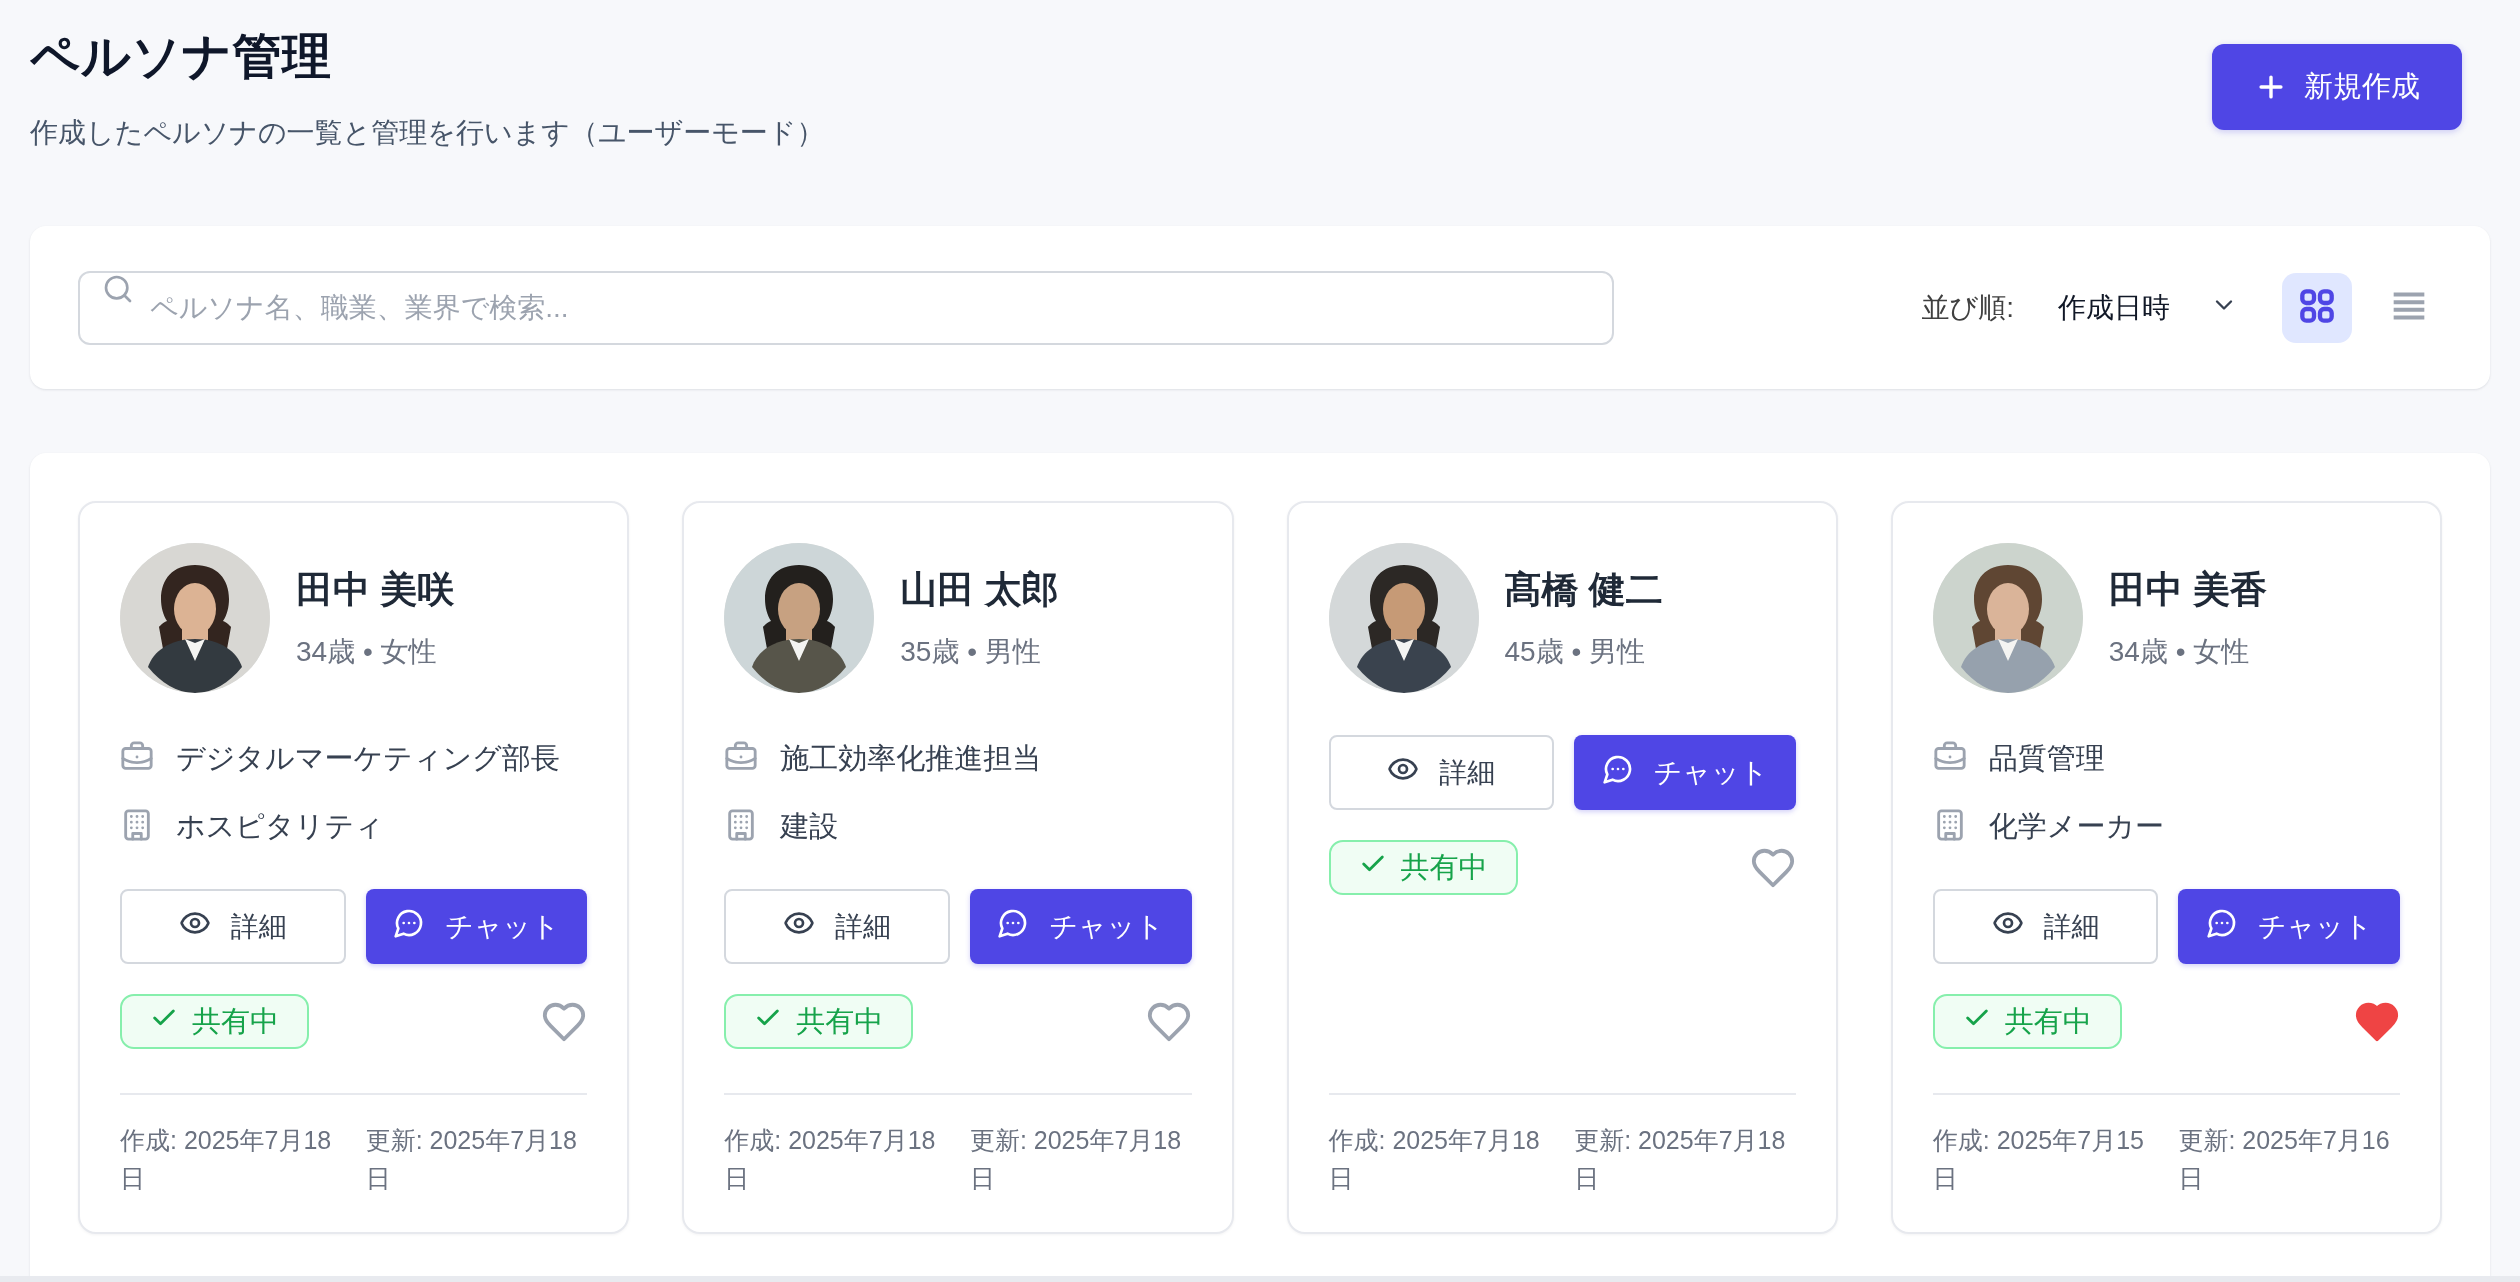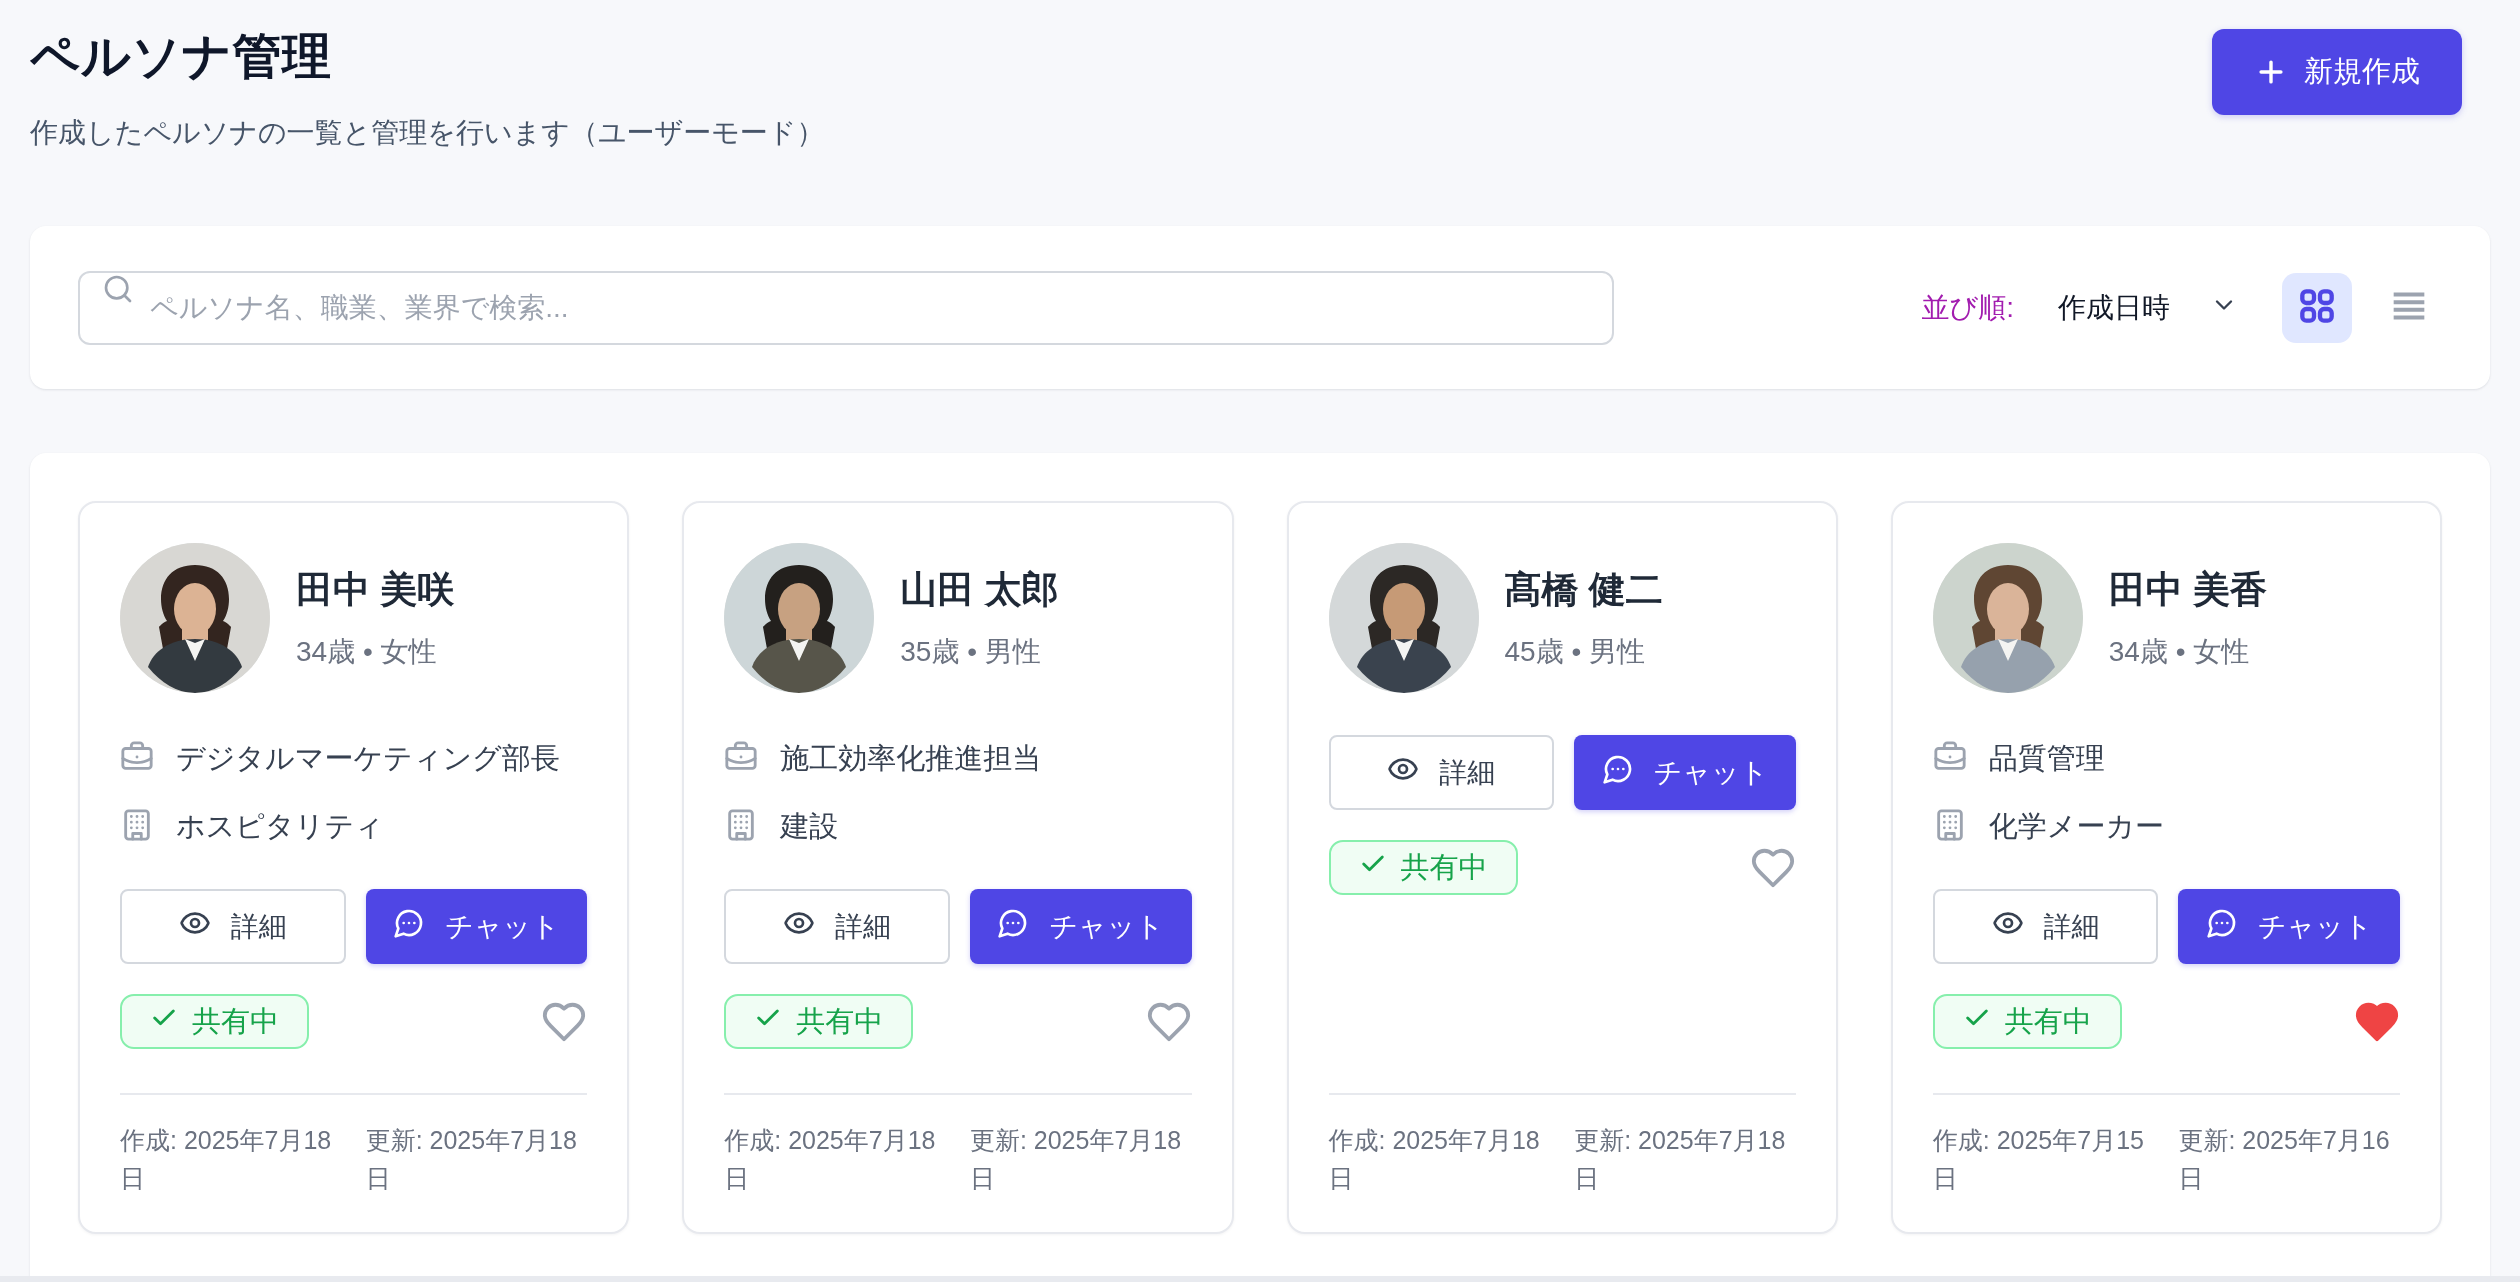--- a/index.html
+++ b/index.html
@@ -10,21 +10,21 @@
     color:#111827;
     overflow:hidden;
   }
   .screen { position:relative; width:2520px; height:1282px; overflow:hidden; }
 
   
   .page-header { position:relative; padding:24px 58px 0 30px; }
   .page-title { font-size:49px; font-weight:700; color:#0f172a; letter-spacing:.5px; }
   .page-subtitle { margin-top:24px; font-size:28px; color:#475569; }
   .create-btn {
-    position:absolute; top:29px; right:58px;
+    position:absolute; top:44px; right:58px;
     display:flex; align-items:center; gap:16px;
     background:#4f46e5; color:#fff; border:none; cursor:pointer;
     font-size:29px; font-family:inherit;
     padding:0 42px; height:86px; border-radius:12px;
     box-shadow:0 2px 6px rgba(79,70,229,.25);
   }
   .create-btn svg { display:block; }
 
   
   .panel {
@@ -41,21 +41,21 @@
     border:2px solid #d4d8de; border-radius:12px;
     padding:0 22px; background:#fff;
   }
   .search-box svg { flex:none; }
   .search-input {
     flex:1; border:none; outline:none; background:transparent;
     font-size:28px; font-family:inherit; color:#111827;
   }
   .search-input::placeholder { color:#9ca3af; }
   .toolbar-right { margin-left:auto; display:flex; align-items:center; }
-  .sort-label { font-size:28px; color:#a21caf; margin-right:44px; }
+  .sort-label { font-size:28px; color:#404040; margin-right:44px; }
   .sort-select { display:flex; align-items:center; gap:40px; cursor:pointer;font-family:Liberation Mono, monospace; }
   .sort-value { font-size:28px; color:#111827; }
   .view-toggle-grid {
     margin-left:44px; width:70px; height:70px; border:none; cursor:pointer;
     border-radius:14px; background:#e0e7ff;
     display:flex; align-items:center; justify-content:center;
   }
   .view-toggle-list {
     margin-left:24px; width:66px; height:70px; border:none; cursor:pointer;
     background:transparent; display:flex; align-items:center; justify-content:center;

